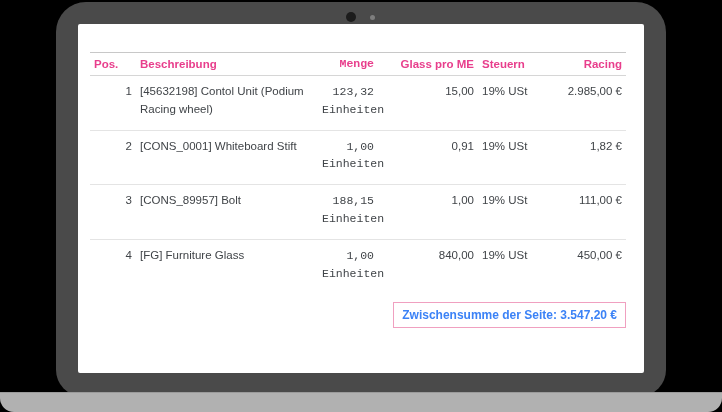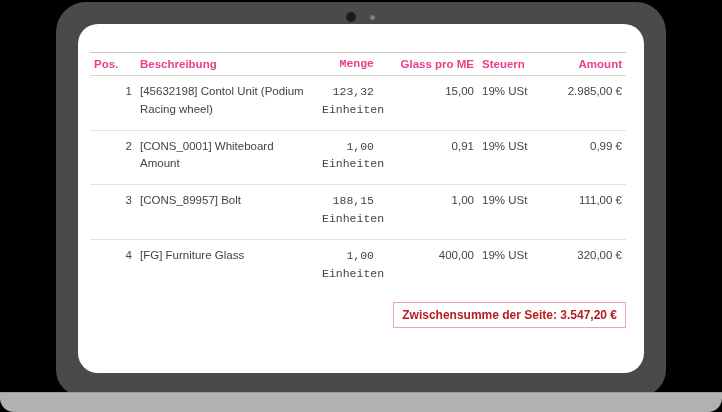--- a/index.html
+++ b/index.html
@@ -39,21 +39,21 @@
     top: 13px; left: 314px;
     width: 5px; height: 5px;
     border-radius: 50%;
     background: #7e7e7e;
   }
   .screen {
     position: absolute;
     left: 22px; top: 22px;
     width: 566px; height: 349px;
     background: #ffffff;
-    border-radius: 20px;
+    border-radius: 2px;
     overflow: hidden;
   }
   .report {
     padding: 28px 18px 0 12px;
     color: #404448;
   }
   table.lines {
     width: 100%;
     border-collapse: collapse;
     table-layout: fixed;
@@ -92,21 +92,21 @@
     padding-right: 0;
   }
   .subtotal-box {
     border: 1px solid #f0a0c0;
     background: #fff;
     min-width: 210px;
     padding: 5px 8px;
     text-align: right;
     font-size: 12px;
     font-weight: bold;
-    color: #b91c1c;
+    color: #3b82f6;
     white-space: nowrap;
   }
 </style>
 </head>
 <body>
 
 <div class="laptop-bezel">
   <span class="webcam-dot"></span>
   <span class="webcam-dot-small"></span>
 
@@ -114,67 +114,67 @@
     <div class="report">
 
       <table class="lines">
         <thead>
           <tr>
             <th class="c-pos">Pos.</th>
             <th class="c-desc">Beschreibung</th>
             <th class="c-qty">Menge</th>
             <th class="c-price">Glass pro ME</th>
             <th class="c-tax">Steuern</th>
-            <th class="c-amt">Amount</th>
+            <th class="c-amt">Racing</th>
           </tr>
         </thead>
         <tbody>
           <tr>
             <td class="c-pos">1</td>
             <td class="c-desc">[45632198] Contol Unit (Podium Racing wheel)</td>
             <td class="c-qty">
               <div>123,32</div>
               <div>Einheiten</div>
             </td>
             <td class="c-price">15,00</td>
             <td class="c-tax">19% USt</td>
             <td class="c-amt">2.985,00 €</td>
           </tr>
           <tr>
             <td class="c-pos">2</td>
-            <td class="c-desc">[CONS_0001] Whiteboard Amount</td>
+            <td class="c-desc">[CONS_0001] Whiteboard Stift</td>
             <td class="c-qty">
               <div>1,00</div>
               <div>Einheiten</div>
             </td>
             <td class="c-price">0,91</td>
             <td class="c-tax">19% USt</td>
-            <td class="c-amt">0,99 €</td>
+            <td class="c-amt">1,82 €</td>
           </tr>
           <tr>
             <td class="c-pos">3</td>
             <td class="c-desc">[CONS_89957] Bolt</td>
             <td class="c-qty">
               <div>188,15</div>
               <div>Einheiten</div>
             </td>
             <td class="c-price">1,00</td>
             <td class="c-tax">19% USt</td>
             <td class="c-amt">111,00 €</td>
           </tr>
           <tr>
             <td class="c-pos">4</td>
             <td class="c-desc">[FG] Furniture Glass</td>
             <td class="c-qty">
               <div>1,00</div>
               <div>Einheiten</div>
             </td>
-            <td class="c-price">400,00</td>
+            <td class="c-price">840,00</td>
             <td class="c-tax">19% USt</td>
-            <td class="c-amt">320,00 €</td>
+            <td class="c-amt">450,00 €</td>
           </tr>
         </tbody>
       </table>
 
       <div class="subtotal-row">
         <div class="subtotal-box">
           <span>Zwischensumme der Seite:</span>
           <span>3.547,20 €</span>
         </div>
       </div>

